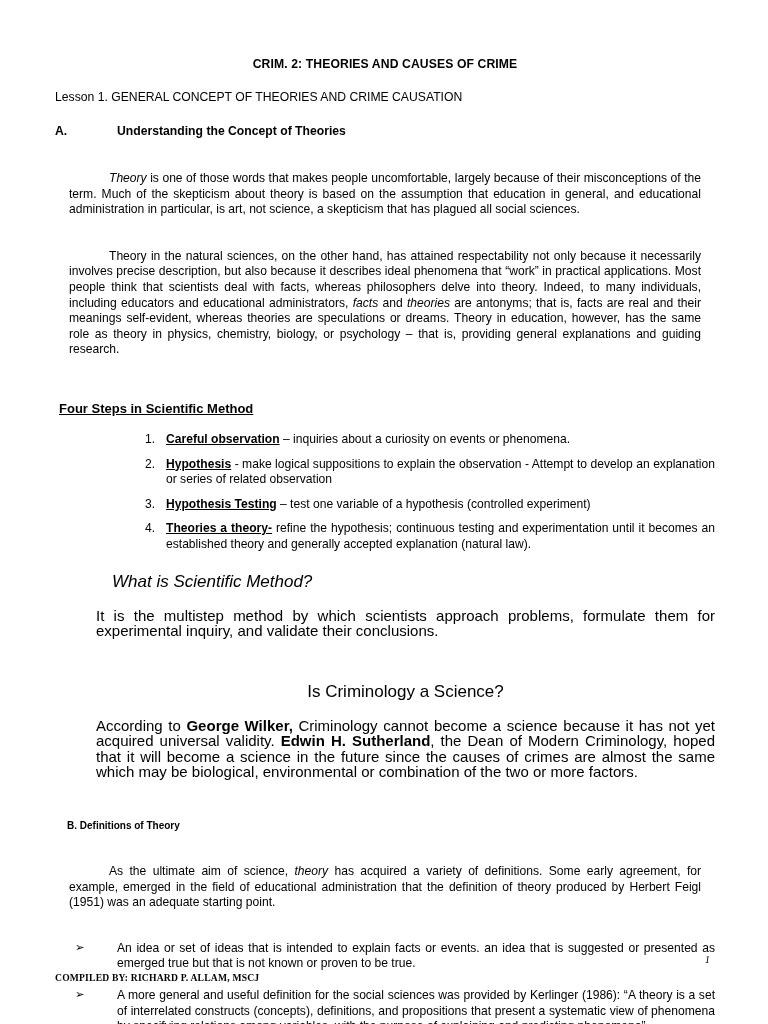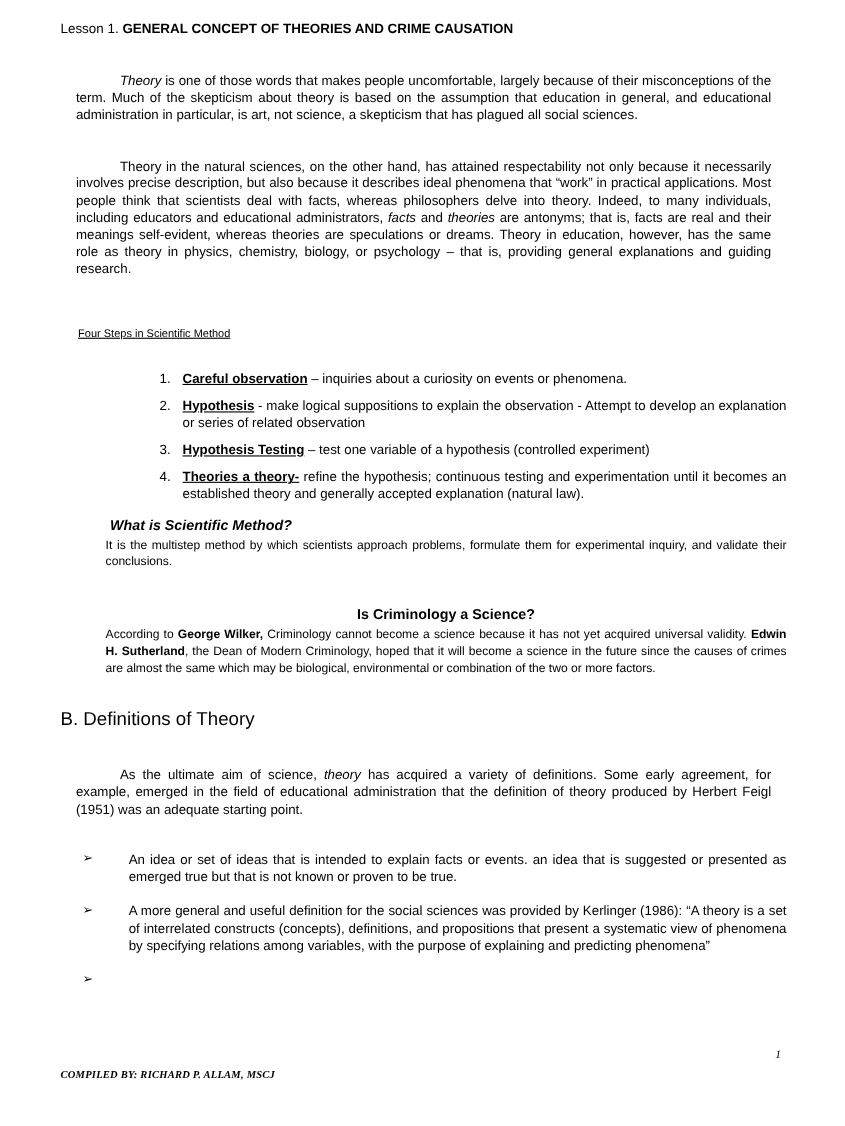--- a/index.html
+++ b/index.html
@@ -33,21 +33,21 @@
     letter-spacing: 0.1px;
     margin: 0;
     padding-top: 57px;
   }
   .lesson-line {
     font-size: 12.2px;
     margin: 0;
     padding-top: 19px;
   }
   .lesson-label { font-weight: normal; }
-  .lesson-title { font-weight: bold; }
+  .lesson-title { font-weight: normal; }
 
   .sec-a {
     margin: 0;
     padding-top: 20px;
     font-size: 12.2px;
     font-weight: bold;
   }
   .sec-a .sec-letter {
     display: inline-block;
     width: 62px;
@@ -57,24 +57,24 @@
     margin: 14px;
     font-size: 12.1px;
     line-height: 15.6px;
     text-align: justify;
     text-indent: 40px;
   }
   p.body.gap-1 { padding-top: 19px; }
   p.body.gap-2 { padding-top: 17px; }
 
   .four-steps {
-    margin: 16px;
+    margin: 4px;
     padding-top: 29px;
-    font-size: 10px;
-    font-weight: normal;
+    font-size: 13px;
+    font-weight: bold;
     text-decoration: underline;
   }
 
   ol.steps {
     margin: 0;
     padding: 0;
     list-style: none;
     padding-top: 12px;
   }
   ol.steps > li {
@@ -88,42 +88,42 @@
   }
   ol.steps > li .num {
     position: absolute;
     left: 0;
     top: 0;
     font-size: 12.1px;
   }
   ol.steps > li b { font-weight: bold; text-decoration: underline; }
 
   .sub-q {
-    margin: 4px;
+    margin: 16px;
     padding-top: 3px;
     padding-left: 41px;
-    font-size: 13px;
-    font-weight: bold;
+    font-size: 17px;
+    font-weight: normal;
     font-style: italic;
   }
   .sub-q.plain { font-style: normal; }
   .sub-body {
     margin: 0;
     padding-left: 41px;
-    font-size: 11px;
+    font-size: 15px;
     line-height: 15.6px;
     text-align: justify;
   }
   .blk-gap { padding-top: 27px; text-align: center; }
 
   .sec-b {
-    margin: 0;
+    margin: 12px;
     padding-top: 28px;
-    font-size: 17px;
-    font-weight: normal;
+    font-size: 10px;
+    font-weight: bold;
   }
 
   ul.arrows {
     margin: 0;
     padding: 0;
     list-style: none;
     padding-top: 16px;
   }
   ul.arrows > li {
     position: relative;
@@ -147,47 +147,50 @@
     left: 55px;
     bottom: 0;
     width: 660px;
     height: 70px;
   }
   .footer-credit {
     position: absolute;
     left: 0;
     top: 18px;
     font-size: 9.6px;
-    font-style: italic;
     font-weight: bold;
     letter-spacing: 0.2px;
     font-family: "Liberation Serif", serif;
   }
   .footer-page {
     position: absolute;
     right: 5px;
     top: 0px;
     font-size: 10.5px;
     font-style: italic;
     font-family: "Liberation Serif", serif;
   }
   i, em { font-style: italic; }
 </style>
 </head>
 <body>
 
 <div class="page">
   <div class="content">
 
+    <div class="doc-title">CRIM. 2: THEORIES AND CAUSES OF CRIME</div>
 
     <div class="lesson-line">
       <span class="lesson-label">Lesson 1.</span>
       <span class="lesson-title">GENERAL CONCEPT OF THEORIES AND CRIME CAUSATION</span>
     </div>
 
+    <div class="sec-a">
+      <span class="sec-letter">A.</span><span>Understanding the Concept of Theories</span>
+    </div>
 
     <p class="body gap-1"><i>Theory</i><span> is one of those words that makes people uncomfortable, largely because of their misconceptions of the term. Much of the skepticism about theory is based on the assumption that education in general, and educational administration in particular, is art, not science, a skepticism that has plagued all social sciences.</span></p>
 
     <p class="body gap-2"><span>Theory in the natural sciences, on the other hand, has attained respectability not only because it necessarily involves precise description, but also because it describes ideal phenomena that “work” in practical applications. Most people think that scientists deal with facts, whereas philosophers delve into theory. Indeed, to many individuals, including educators and educational administrators, </span><i>facts</i><span> and </span><i>theories</i><span> are antonyms; that is, facts are real and their meanings self-evident, whereas theories are speculations or dreams. Theory in education, however, has the same role as theory in physics, chemistry, biology, or psychology – that is, providing general explanations and guiding research.</span></p>
 
     <div class="four-steps">Four Steps in Scientific Method</div>
 
     <ol class="steps">
       <li>
         <span class="num">1.</span><b>Careful observation</b><span> – inquiries about a curiosity on events or phenomena.</span>

